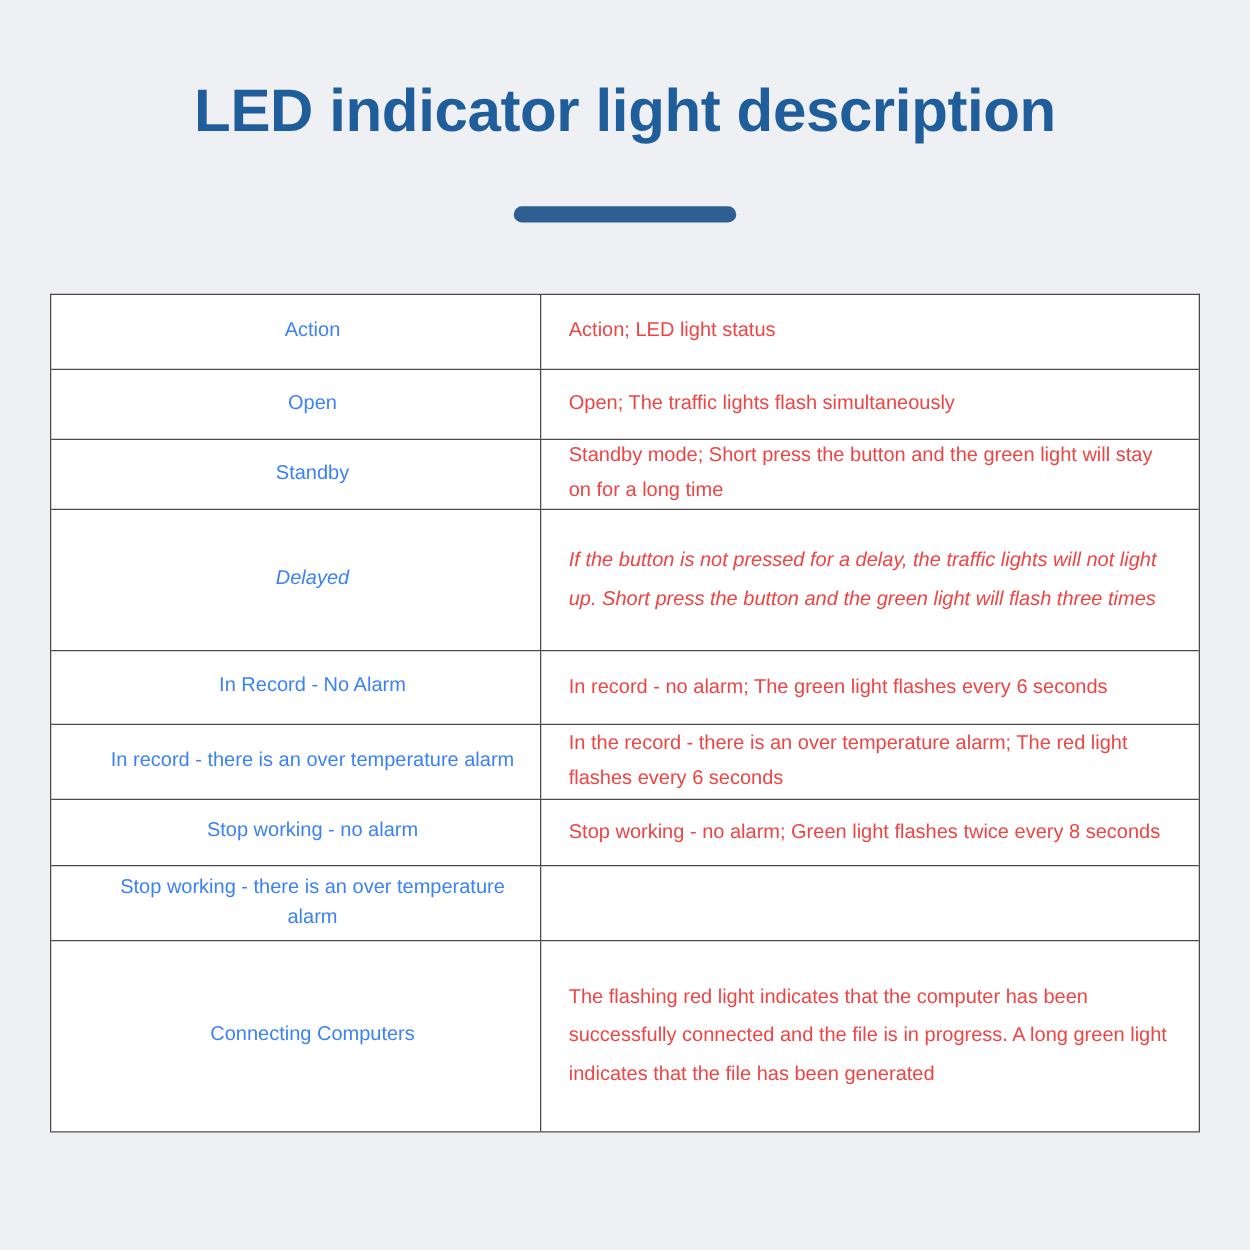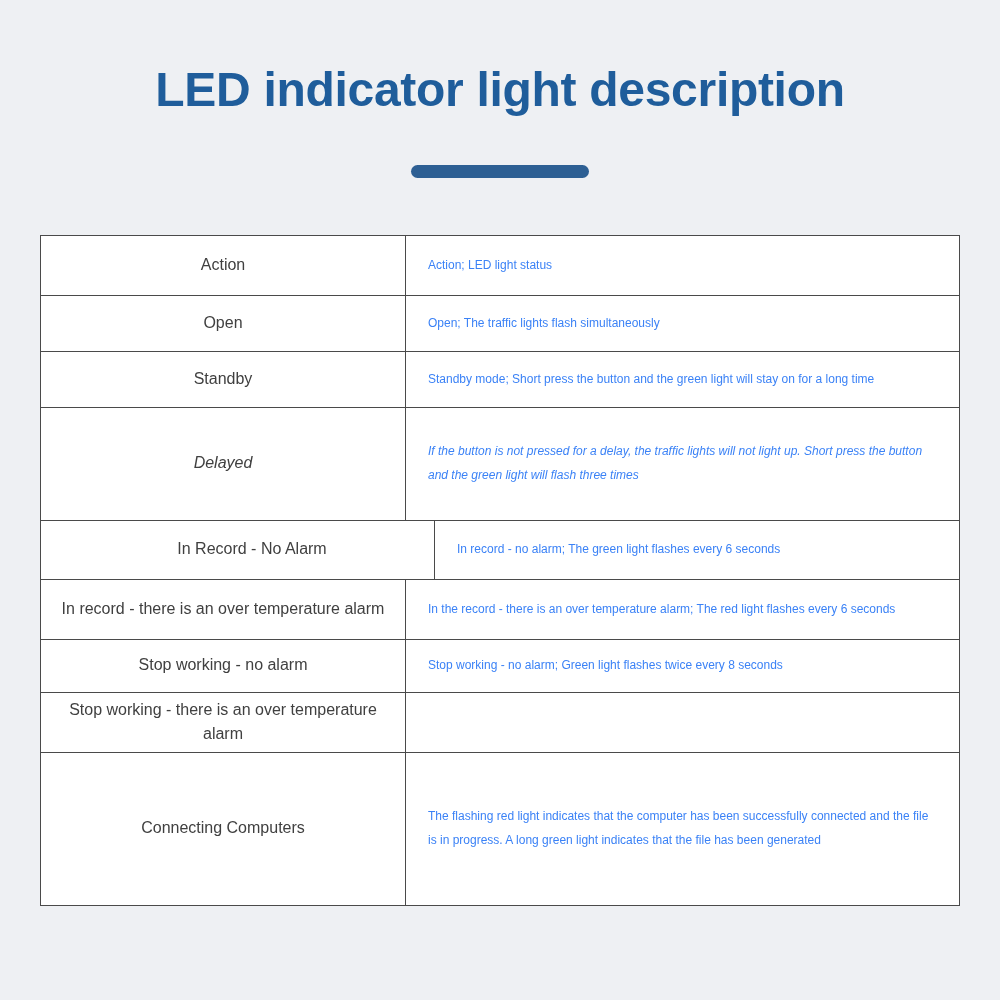--- a/index.html
+++ b/index.html
@@ -53,40 +53,41 @@
   }
   .cell-left {
     width: 365px;
     flex: 0 0 365px;
     box-sizing: border-box;
     border-right: 1px solid #4a4a4a;
     display: flex;
     align-items: center;
     justify-content: center;
     text-align: center;
-    color: #404040;
+    color: #3b82f6;
     font-size: 16px;
     line-height: 1.55;
     padding: 10px 16px;
+    margin-left: 27px;
   }
   .cell-right {
     flex: 1 1 auto;
     box-sizing: border-box;
     display: flex;
     align-items: center;
-    color: #3b82f6;
-    font-size: 12px;
+    color: #ef4444;
+    font-size: 16px;
     line-height: 1.75;
     padding: 10px 22px;
   }
   .r0 { height: 60px; }
   .r1 { height: 56px; }
   .r2 { height: 56px; }
   .r3 { height: 113px; font-style: italic; }
-  .r4 { height: 59px; padding-left: 29px; }
+  .r4 { height: 59px; }
   .r5 { height: 60px; justify-content: flex-end; }
   .r6 { height: 53px; }
   .r7 { height: 60px; gap: 24px; }
   .r8 { height: 153px; }
   .r3 .cell-right, .r8 .cell-right { line-height: 1.95; }
 </style>
 </head>
 <body>
 
 <div class="page">

